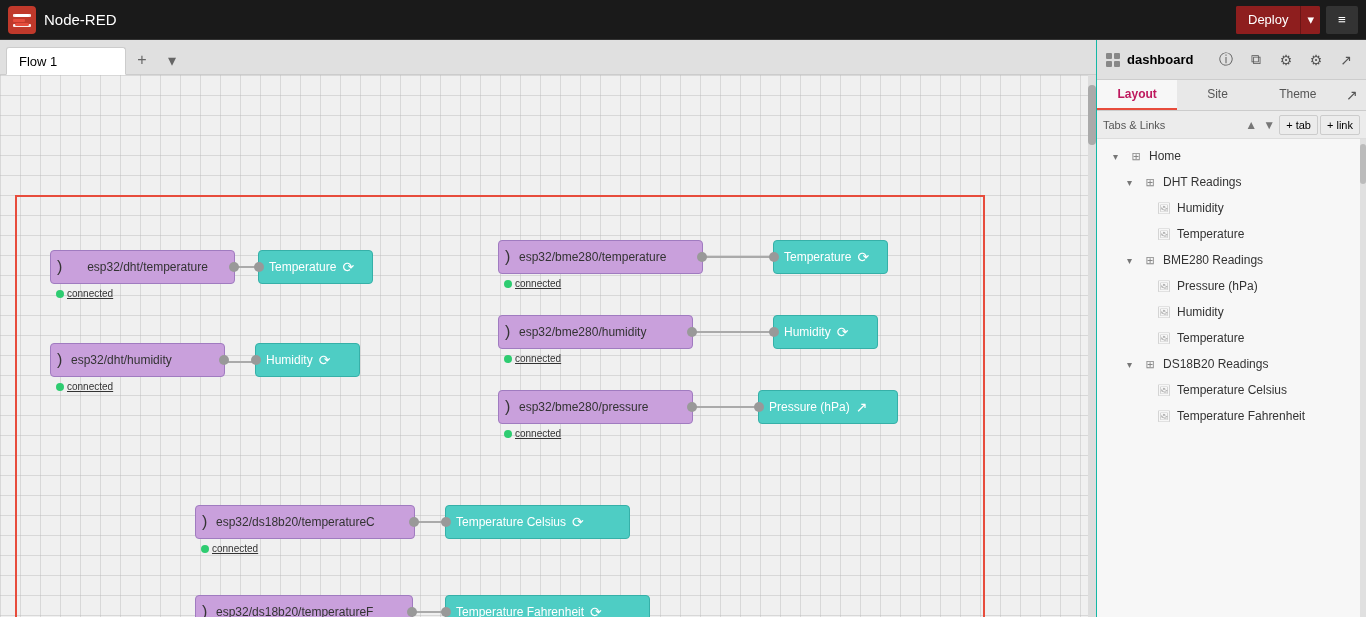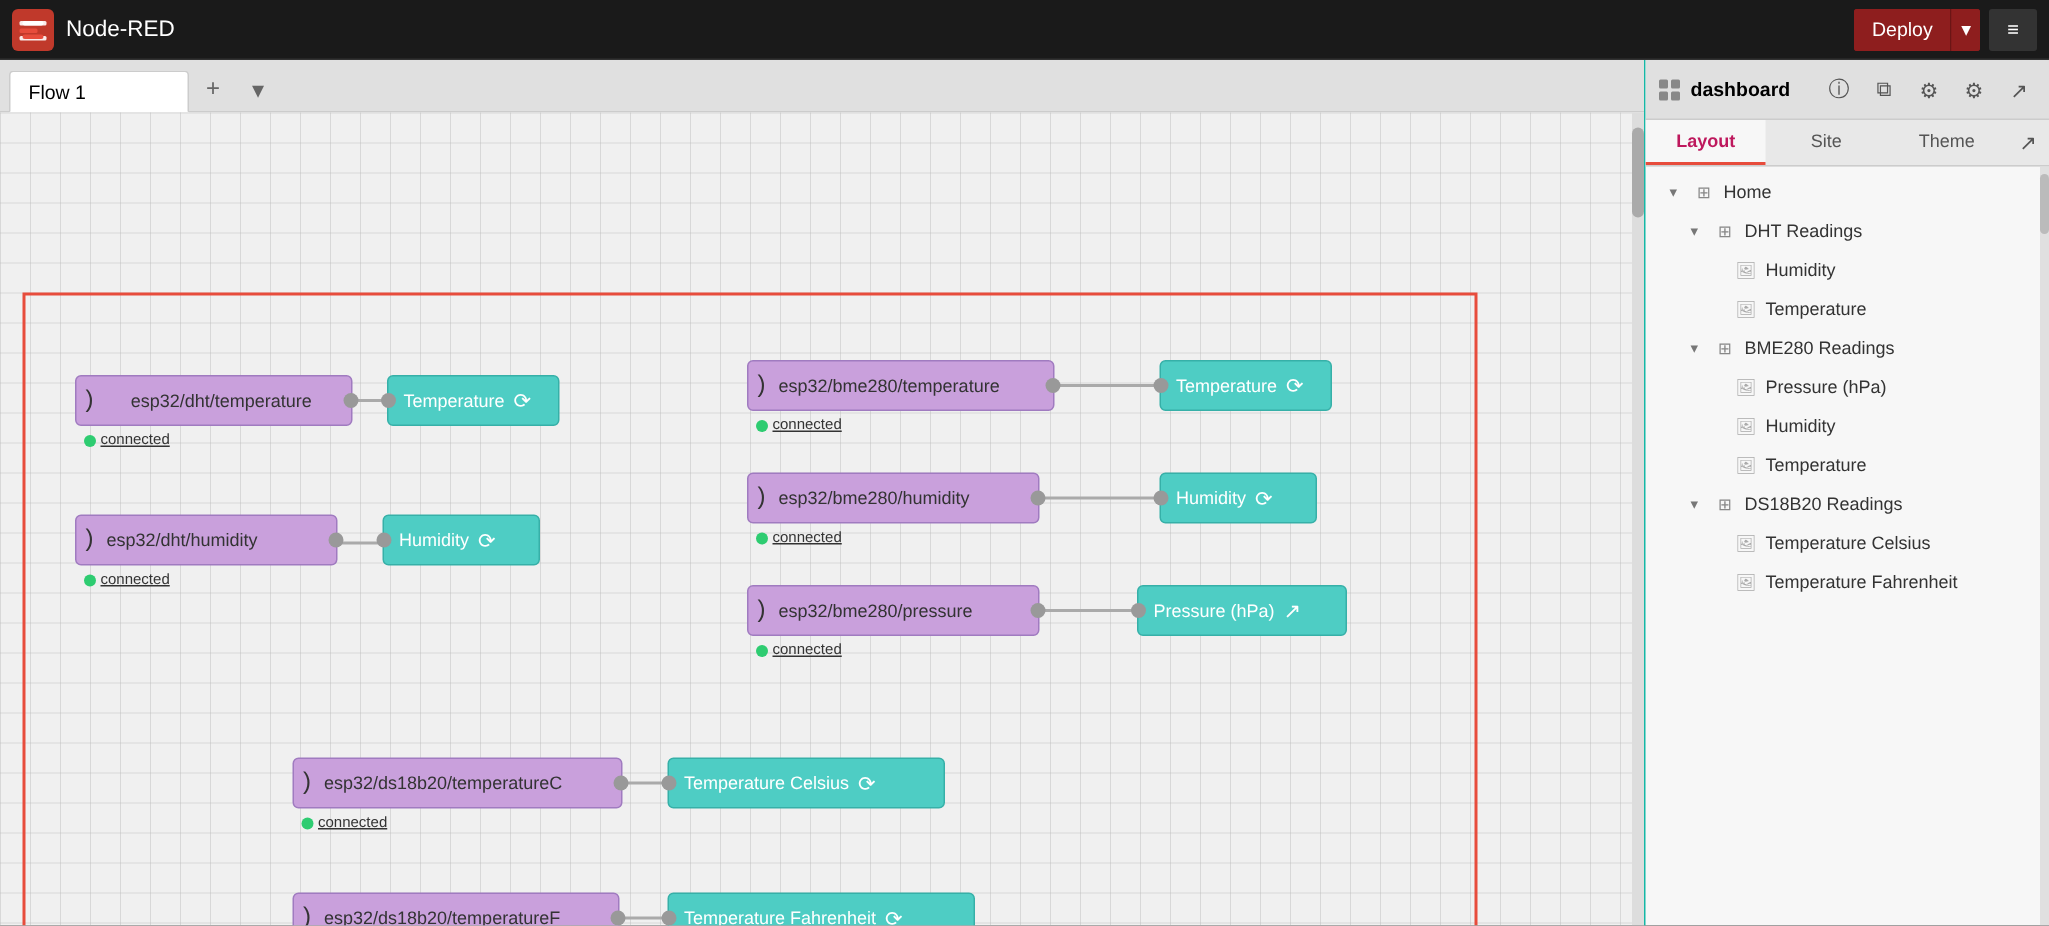--- a/index.html
+++ b/index.html
@@ -565,20 +565,27 @@
       </div>
       <div class="sidebar-tab">
         <span>Site</span>
       </div>
       <div class="sidebar-tab">
         <span>Theme</span>
       </div>
       <div class="sidebar-tab-external">↗</div>
     </div>
 
+    <div id="sidebar-toolbar">
+      <span style="flex:1;">Tabs &amp; Links</span>
+      <span class="toolbar-arrow">▲</span>
+      <span class="toolbar-arrow">▼</span>
+      <button class="toolbar-btn">+ tab</button>
+      <button class="toolbar-btn">+ link</button>
+    </div>
 
     <div class="sidebar-scroll-container">
       <div id="sidebar-content">
 
         <div class="tree-item indent-1">
           <span class="tree-chevron">▾</span>
           <span class="tree-icon tree-icon-grid">⊞</span>
           <span>Home</span>
         </div>
 

